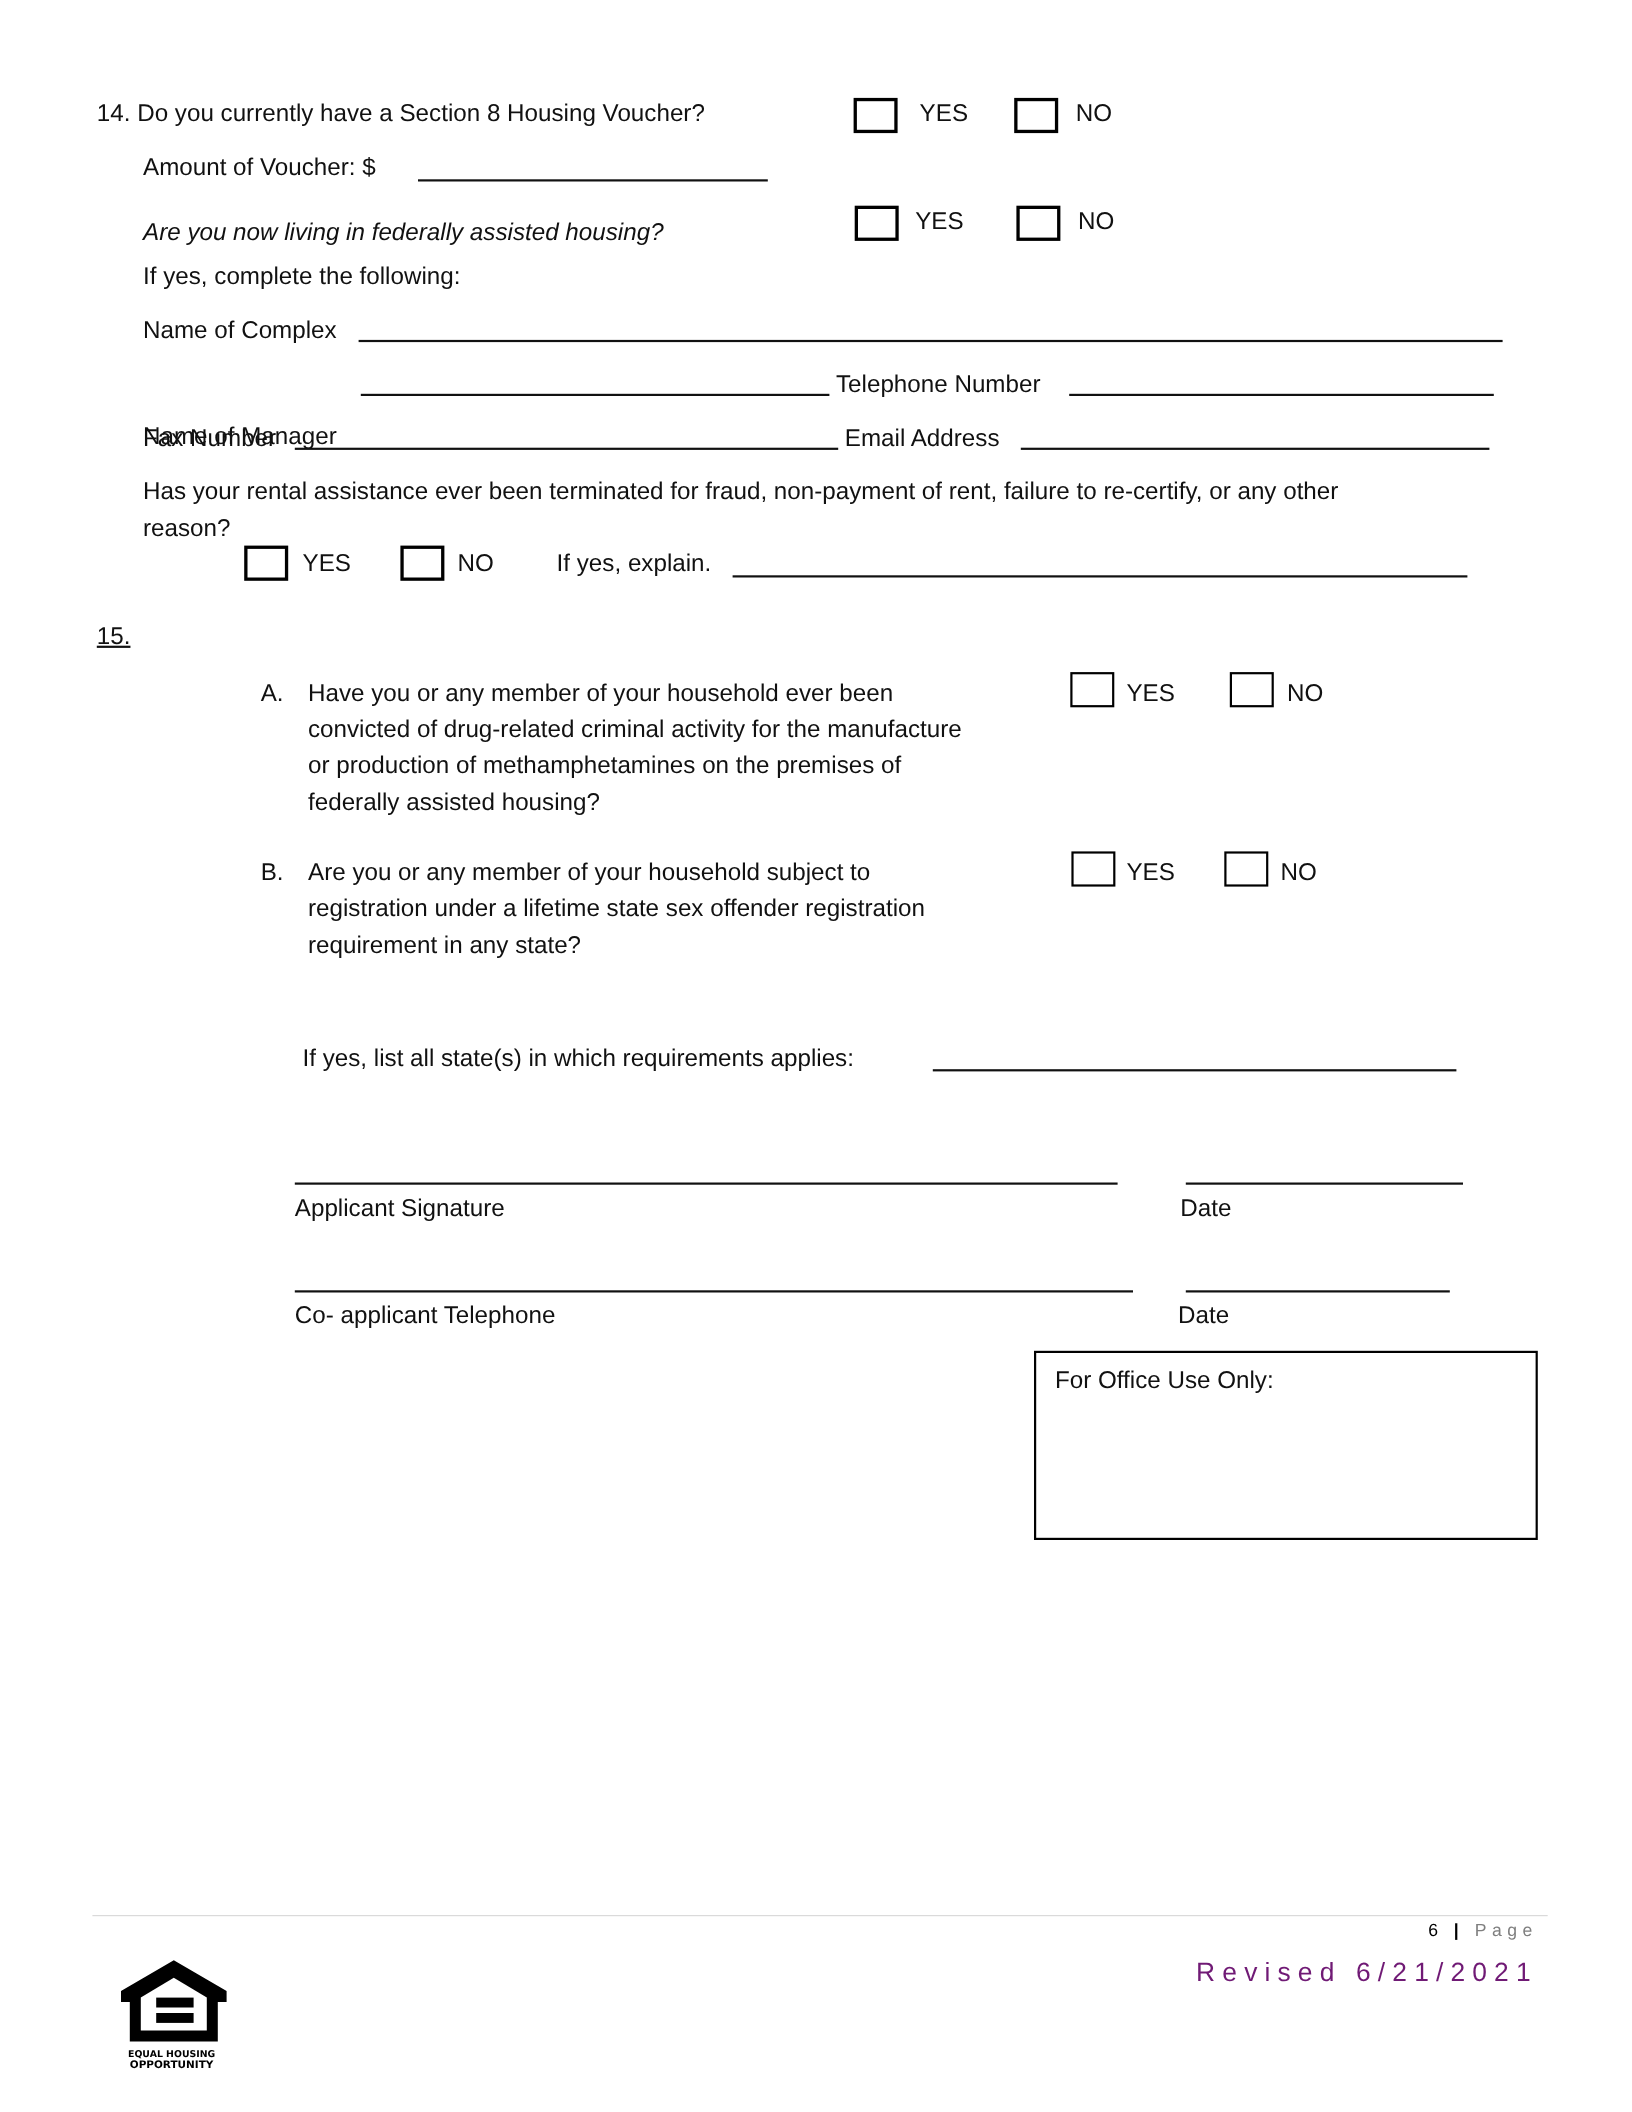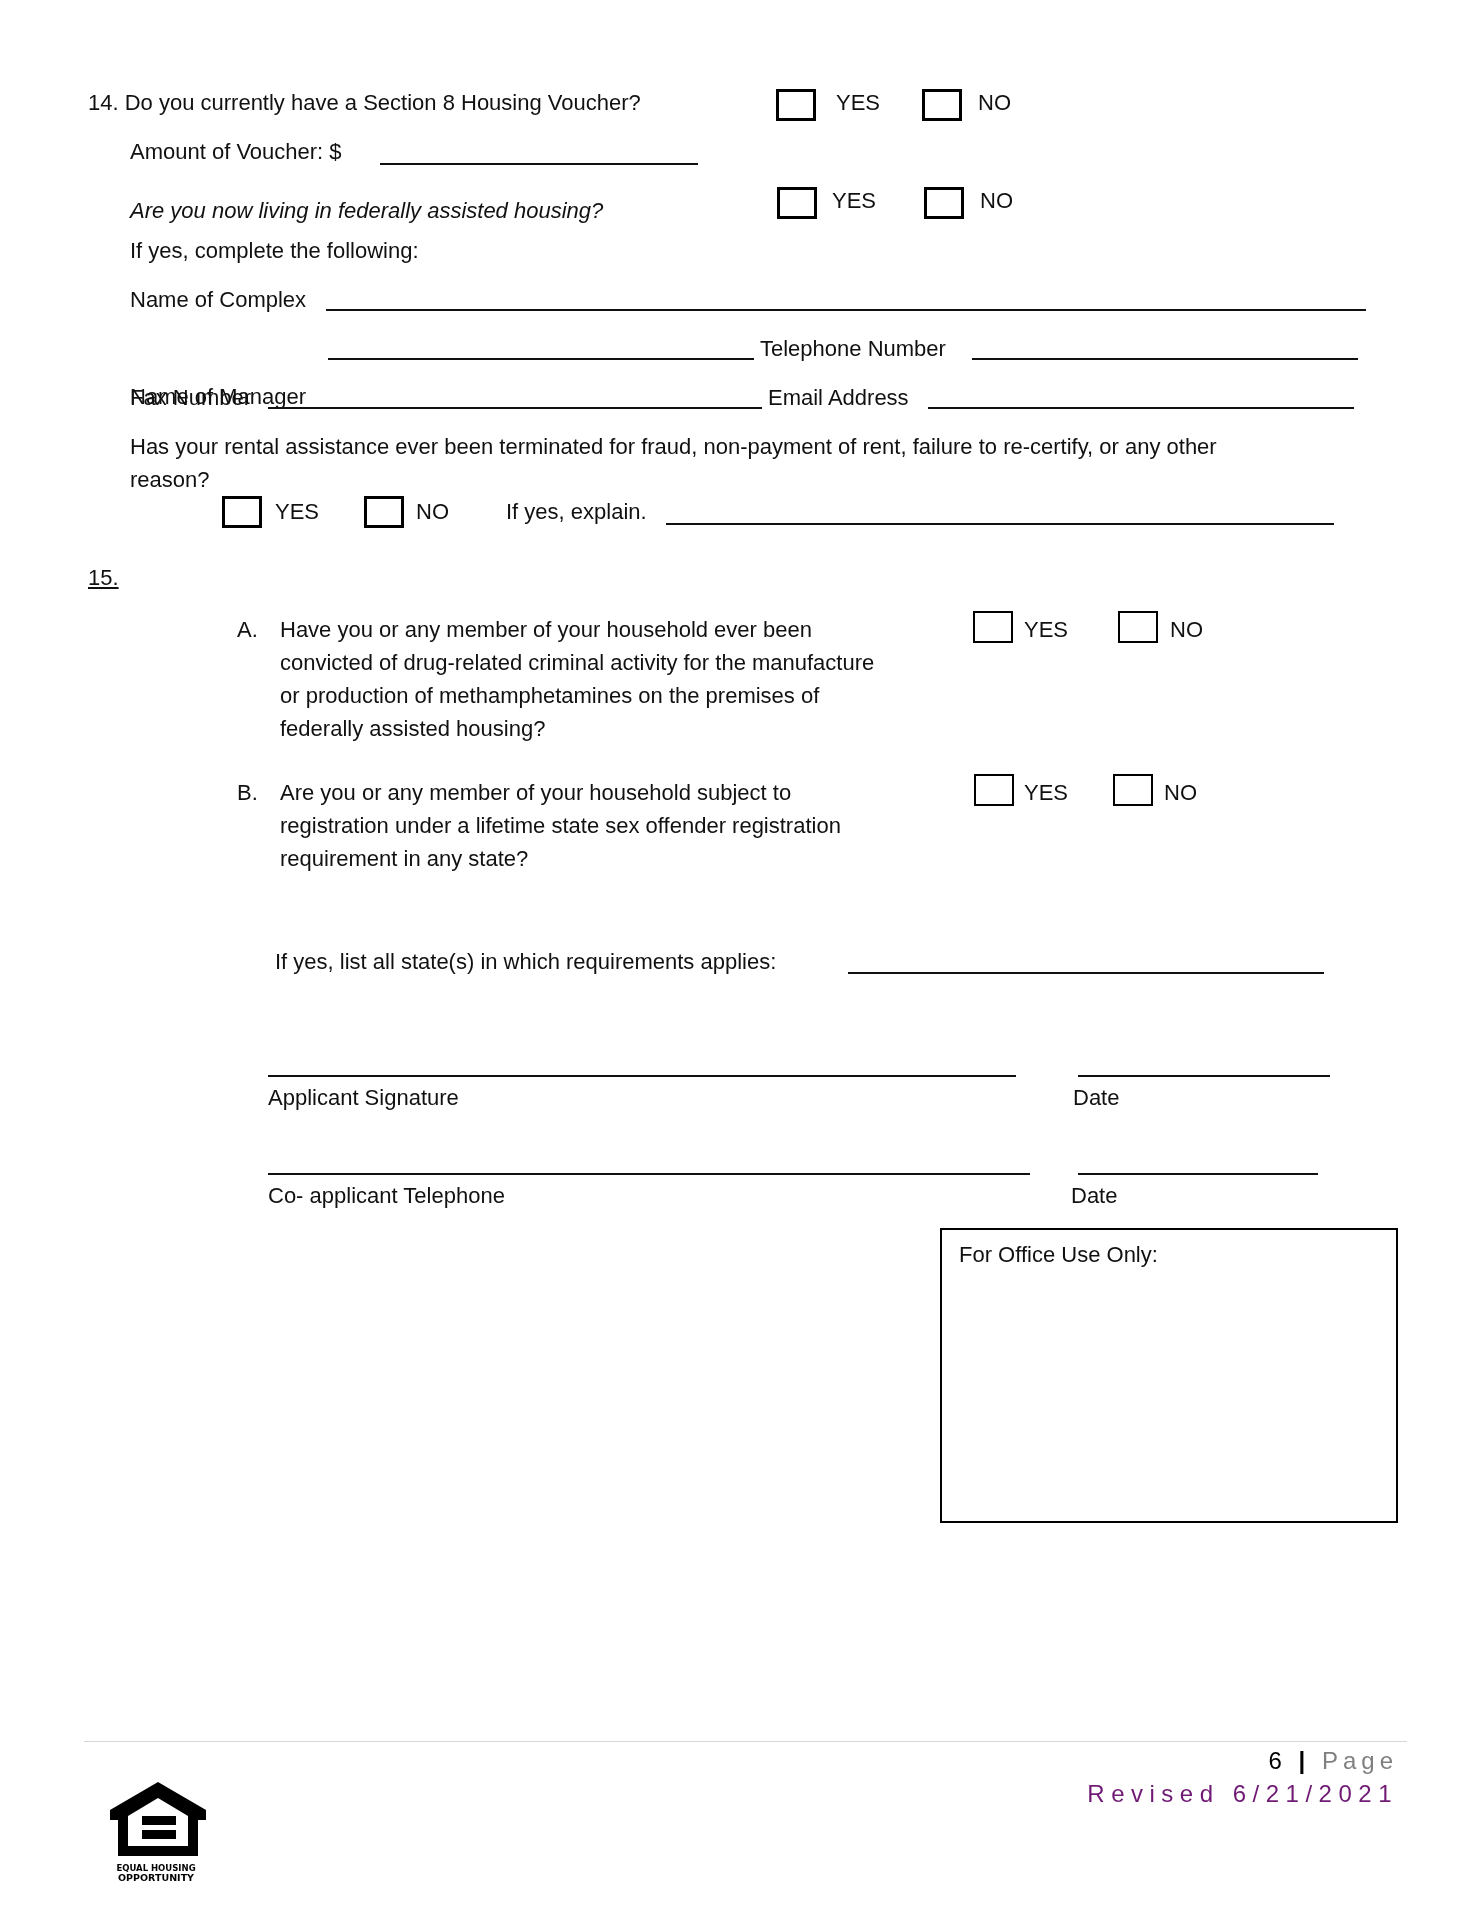--- a/index.html
+++ b/index.html
@@ -1,23 +1,23 @@
 <!DOCTYPE html>
 <html><head>
 <meta charset="utf-8">
 <style>
   html, body { margin: 0; padding: 0; background: #ffffff; }
   body { width: 1484px; height: 1920px; position: relative; overflow: hidden;
          font-family: "Liberation Sans", sans-serif; color: #111; font-size: 22px; }
   .cb { position: absolute; width: 40px; height: 32px; border: 3px solid #000; box-sizing: border-box; background: #fff; cursor: pointer; }
   .line { position: absolute; border-bottom: 2px solid #111; height: 0; cursor: text; }
   .lbl { position: absolute; white-space: nowrap; line-height: 1; }
-  .office-box { position: absolute; left: 940px; top: 1228px; width: 458px; height: 295px; border: 2px solid #000; box-sizing: border-box; }
+  .office-box { position: absolute; left: 940px; top: 1228px; width: 458px; height: 172px; border: 2px solid #000; box-sizing: border-box; }
   .footer-rule { position: absolute; left: 84px; top: 1741px; width: 1323px; height: 0; border-top: 1px solid #d6d6d6; }
-  .pg { position: absolute; right: 86px; top: 1747px; font-size: 24px; letter-spacing: 5px; color: #7f7f7f; }
+  .pg { position: absolute; right: 86px; top: 1747px; font-size: 16px; letter-spacing: 5px; color: #7f7f7f; }
   .pg .num { color: #000; }
   .pg .bar { color: #000; font-weight: bold; }
   .rev { position: absolute; right: 86px; top: 1780px; font-size: 24px; letter-spacing: 6.5px; color: #701a75; }
   .logo { position: absolute; left: 108px; top: 1780px; width: 108px; }
   .logo-text { font-family: "DejaVu Sans", sans-serif; font-weight: bold; font-size: 8.5px; line-height: 9px; color: #000; text-align: center; width: 92px; margin-left: 2px; }
 </style>
 </head>
 <body>
 
 <div class="lbl" style="left:88px;top:92px;">14. Do you currently have a Section 8 Housing Voucher?</div>

